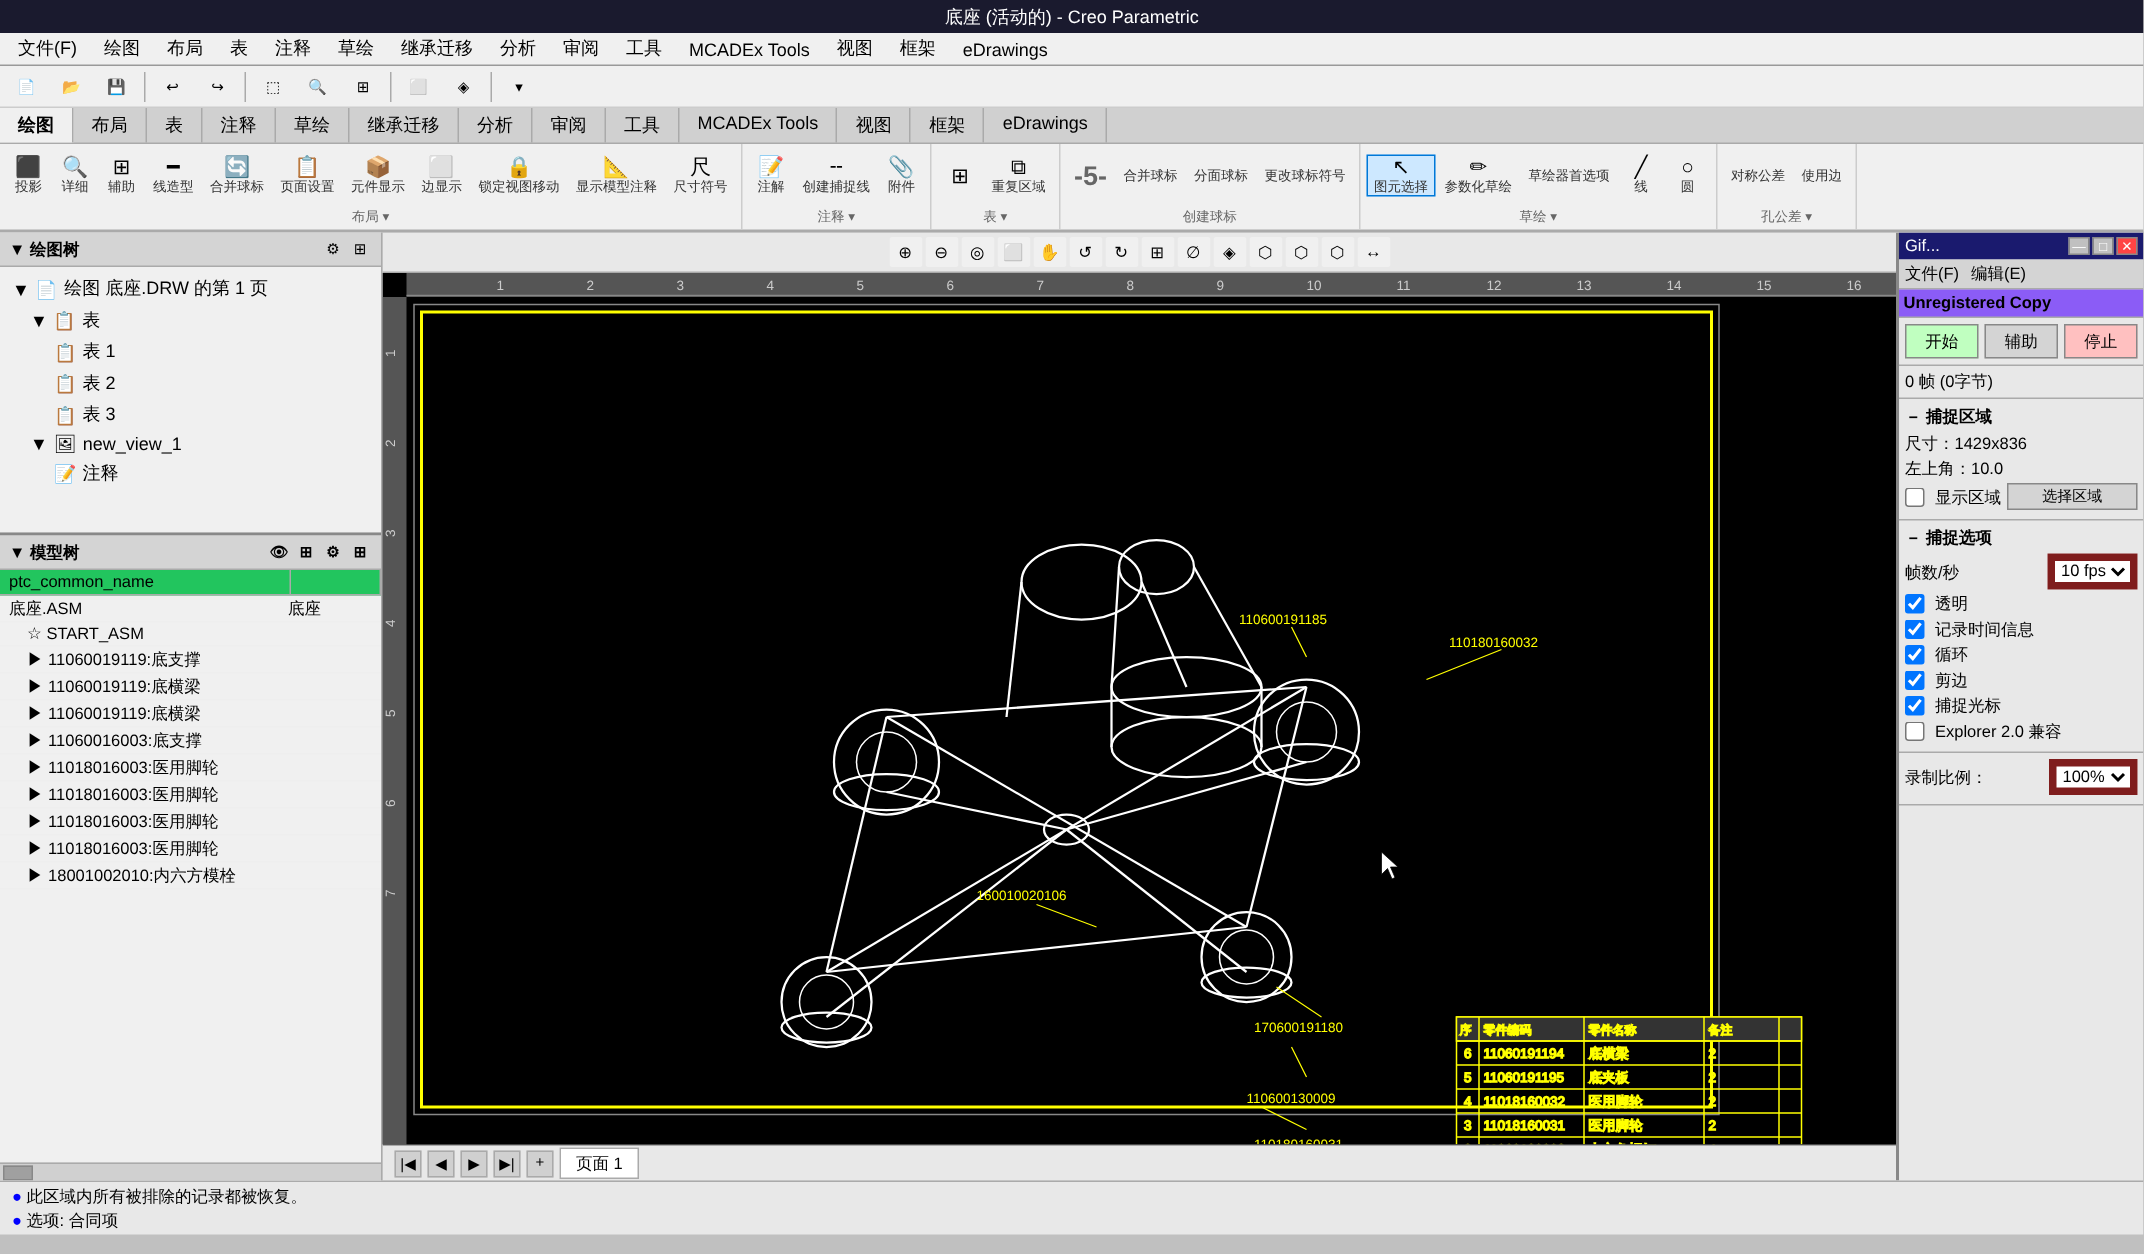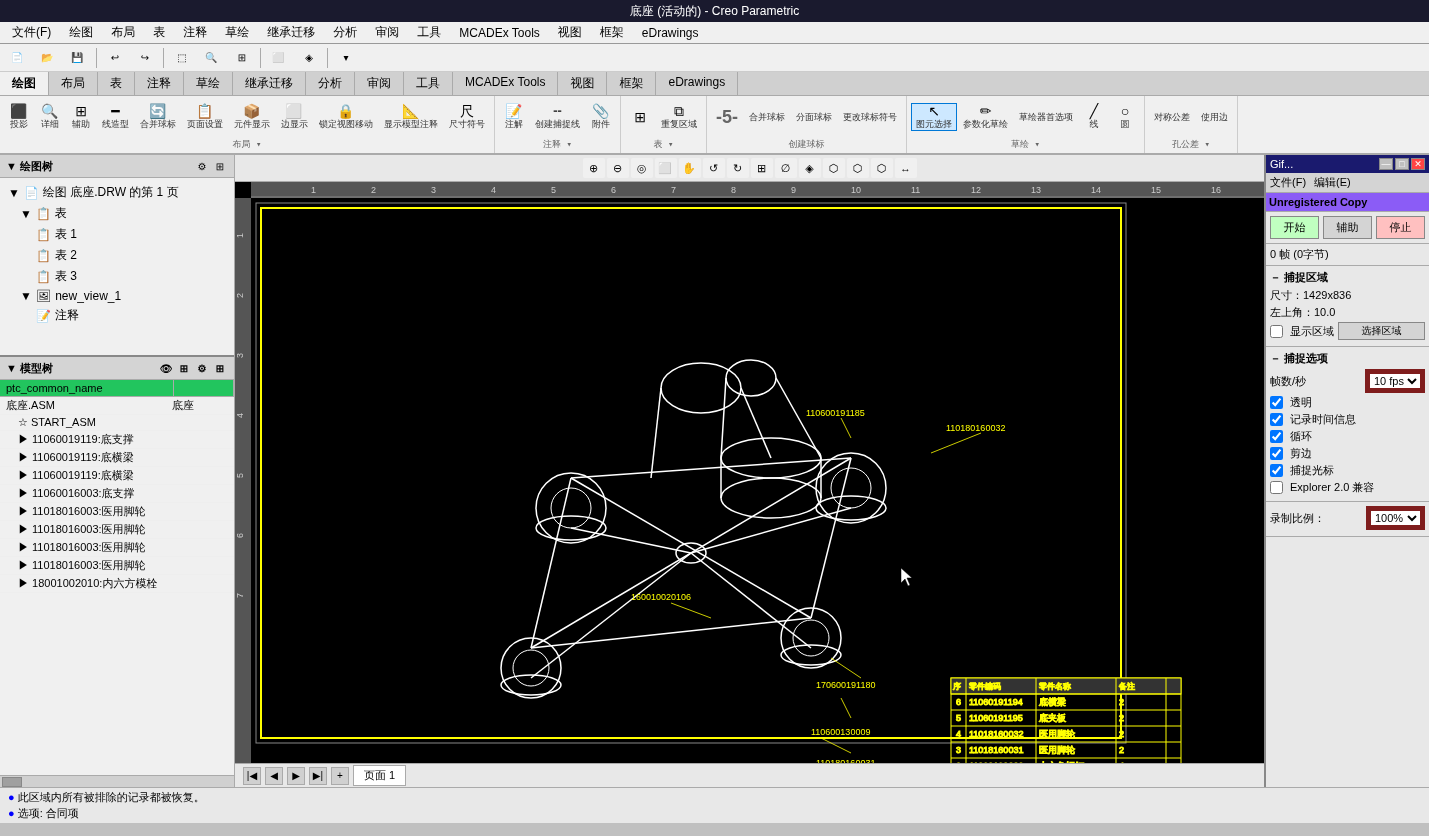--- a/index.html
+++ b/index.html
@@ -273,21 +273,20 @@
       flex-direction: column;
       border-right: 1px solid #ccc;
       padding: 2px 4px;
     }
     .big-toolbar-group-label {
       font-size: 9px;
       color: #666;
       text-align: center;
       margin-top: auto;
       padding-top: 2px;
-      font-family: Liberation Mono, monospace;
     }
     .big-toolbar-btns {
       display: flex;
       flex-wrap: wrap;
       align-items: center;
       gap: 1px;
       flex: 1;
     }
     .big-btn {
       display: flex;
@@ -350,21 +349,21 @@
     
     .content-area {
       display: flex;
       flex: 1;
       overflow: hidden;
     }
 
     .left-panels {
       display: flex;
       flex-direction: column;
-      width: 235px;
+      width: 255px;
       border-right: 1px solid #aaa;
     }
 
     .drawing-tree-section {
       flex: 0 0 200px;
       overflow: hidden;
       display: flex;
       flex-direction: column;
       background: #f0f0f0;
     }

